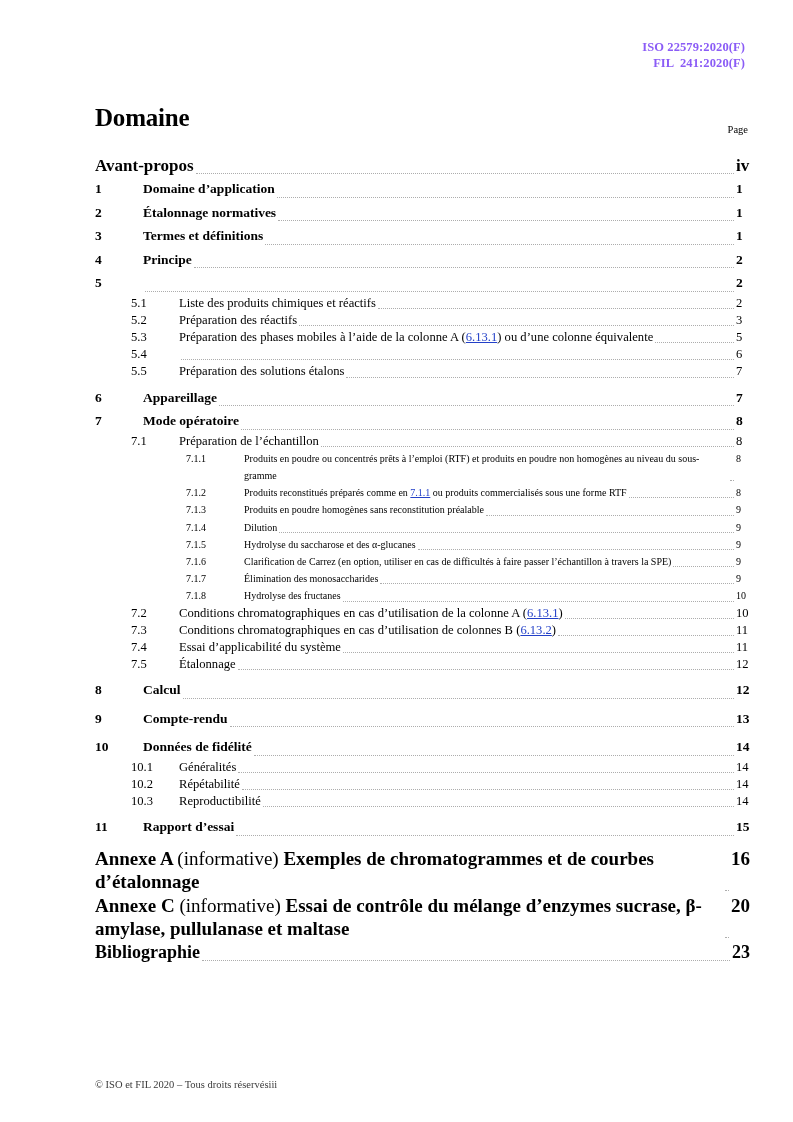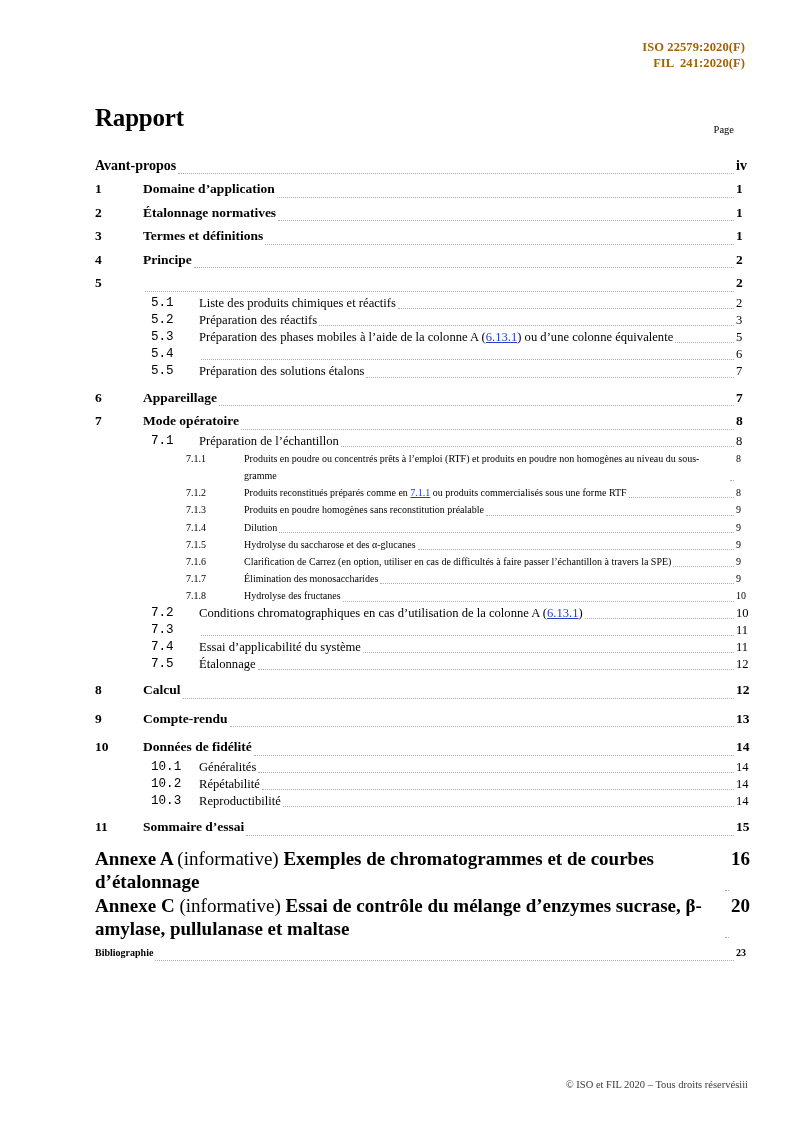--- a/index.html
+++ b/index.html
@@ -24,21 +24,21 @@
   .doc-header {
     position: absolute;
     top: 40px;
     right: 48px;
     text-align: right;
     font-family: "Liberation Serif", serif;
     font-weight: bold;
     font-size: 12.5px;
     line-height: 15.5px;
     letter-spacing: .1px;
-    color: #a16207;
+    color: #8b5cf6;
   }
   .doc-header div { white-space: pre; }
 
   
   .title-row {
     position: absolute;
     top: 103px;
     left: 95px;
     right: 45px;
     height: 34px;
@@ -47,21 +47,21 @@
     font-family: "Liberation Serif", serif;
     font-weight: bold;
     font-size: 25px;
     line-height: 30px;
     letter-spacing: -.2px;
     color: #000;
     display: inline-block;
   }
   .page-label {
     position: absolute;
-    right: 14px;
+    right: 0;
     bottom: 2px;
     font-size: 10.5px;
     font-family: "Liberation Serif", serif;
     color: #000;
   }
 
   
   .toc {
     position: absolute;
     top: 155px;
@@ -113,95 +113,95 @@
     flex: 0 0 auto;
     text-align: left;
     white-space: nowrap;
     min-width: 14px;
     padding-left: 1px;
   }
 
   
   .lvl0 {            
     font-weight: bold;
-    font-size: 14px;
+    font-size: 17px;
     line-height: 22px;
     margin-bottom: 0px;
   }
   .lvl1 {            
     font-weight: bold;
     font-size: 13.5px;
     line-height: 23.5px;
   }
   .lvl1 .num { width: 48px; }
 
   .lvl2 {
     font-weight: normal;
     font-size: 12.6px;
     line-height: 17.2px;
   }
-  .lvl2 .num { width: 48px; margin-left: 56px; font-family: Liberation Mono, monospace; }
+  .lvl2 .num { width: 48px; margin-left: 36px; }
 
   .lvl3 {
     font-weight: normal;
     font-size: 10px;
     line-height: 17.2px;
   }
   .lvl3 .num { width: 58px; margin-left: 91px; }
 
   .annex {
     font-weight: bold;
     font-size: 19px;
     line-height: 23.5px;
   }
   .annex .label .reg { font-weight: normal; }
 
   .biblio {
     font-weight: bold;
-    font-size: 10px;
+    font-size: 18px;
     line-height: 23.5px;
   }
 
   
   .gap-sm { height: 5px; }
   .gap-md { height: 8px; }
 
   a.xref, .xref {
     color: #2340c8;
     text-decoration: underline;
     font-weight: normal;
   }
 
   
   .footer {
     position: absolute;
     left: 95px;
     right: 45px;
     bottom: 32px;
     display: flex;
-    justify-content: flex-end;
+    justify-content: flex-start;
     align-items: baseline;
     font-size: 10.5px;
     color: #3a3a3a;
     font-family: "Liberation Serif", serif;
   }
   .footer .fright { font-weight: normal; color: #3a3a3a; }
 </style>
 </head>
 <body>
 
 <div class="page">
 
   <div class="doc-header">
     <div>ISO 22579:2020(F)</div>
     <div>FIL  241:2020(F)</div>
   </div>
 
   <div class="title-row">
-    <span class="title">Rapport</span>
+    <span class="title">Domaine</span>
     <span class="page-label">Page</span>
   </div>
 
   <div class="toc" id="toc-root">
       <div class="toc-entry lvl0">
         <span class="txtwrap">
           <span class="line">
             <span class="label">Avant-propos</span>
             <span class="leader"></span>
             <span class="pg">iv</span>
@@ -424,20 +424,21 @@
             <span class="label">Conditions chromatographiques en cas d’utilisation de la colonne A (<span class="xref">6.13.1</span>)</span>
             <span class="leader"></span>
             <span class="pg">10</span>
           </span>
         </span>
       </div>
       <div class="toc-entry lvl2">
         <span class="num">7.3</span>
         <span class="txtwrap">
           <span class="line">
+            <span class="label">Conditions chromatographiques en cas d’utilisation de colonnes B (<span class="xref">6.13.2</span>)</span>
             <span class="leader"></span>
             <span class="pg">11</span>
           </span>
         </span>
       </div>
       <div class="toc-entry lvl2">
         <span class="num">7.4</span>
         <span class="txtwrap">
           <span class="line">
             <span class="label">Essai d’applicabilité du système</span>
@@ -517,21 +518,21 @@
             <span class="leader"></span>
             <span class="pg">14</span>
           </span>
         </span>
       </div>
       <div class="gap-sm"></div>
       <div class="toc-entry lvl1">
         <span class="num">11</span>
         <span class="txtwrap">
           <span class="line">
-            <span class="label">Sommaire d’essai</span>
+            <span class="label">Rapport d’essai</span>
             <span class="leader"></span>
             <span class="pg">15</span>
           </span>
         </span>
       </div>
       <div class="gap-md"></div>
       <div class="toc-entry annex">
         <span class="txtwrap">
           <span class="line">
             <span class="label"><span>Annexe A</span> <span class="reg">(informative)</span> <span>Exemples de chromatogrammes et de courbes d’étalonnage</span></span>

